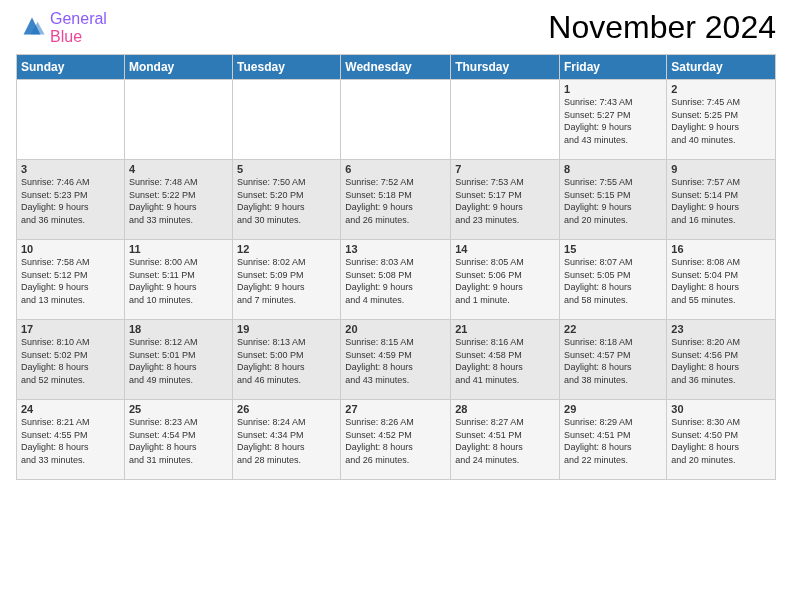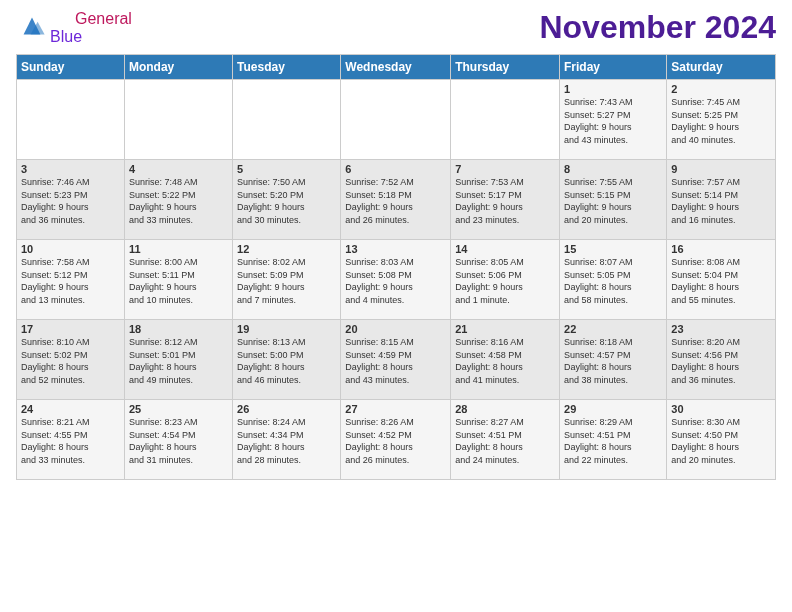--- a/index.html
+++ b/index.html
@@ -18,34 +18,34 @@
       display: flex;
       justify-content: space-between;
       align-items: flex-start;
       margin-bottom: 8px;
     }
     .logo {
       display: flex;
       align-items: center;
       gap: 0;
     }
-    .logo-general { color: #be185d; margin-left: 25px; }
-    .logo-blue { color: #6d28d9; }
+    .logo-general { color: #8b5cf6; }
+    .logo-blue { color: #ec4899; }
     .logo-icon {
       width: 28px;
       height: 28px;
       margin-left: 2px;
     }
     .title-block {
       text-align: right;
     }
     .month-title {
       font-size: 32px;
-      font-weight: bold;
-      color: #4c1d95;
+      font-weight: normal;
+      color: #000000;
       line-height: 1.1;
     }
     .location {
       font-size: 14px;
       color: #555;
     }
     table {
       width: 100%;
       border-collapse: collapse;
       padding-left: 34px;

